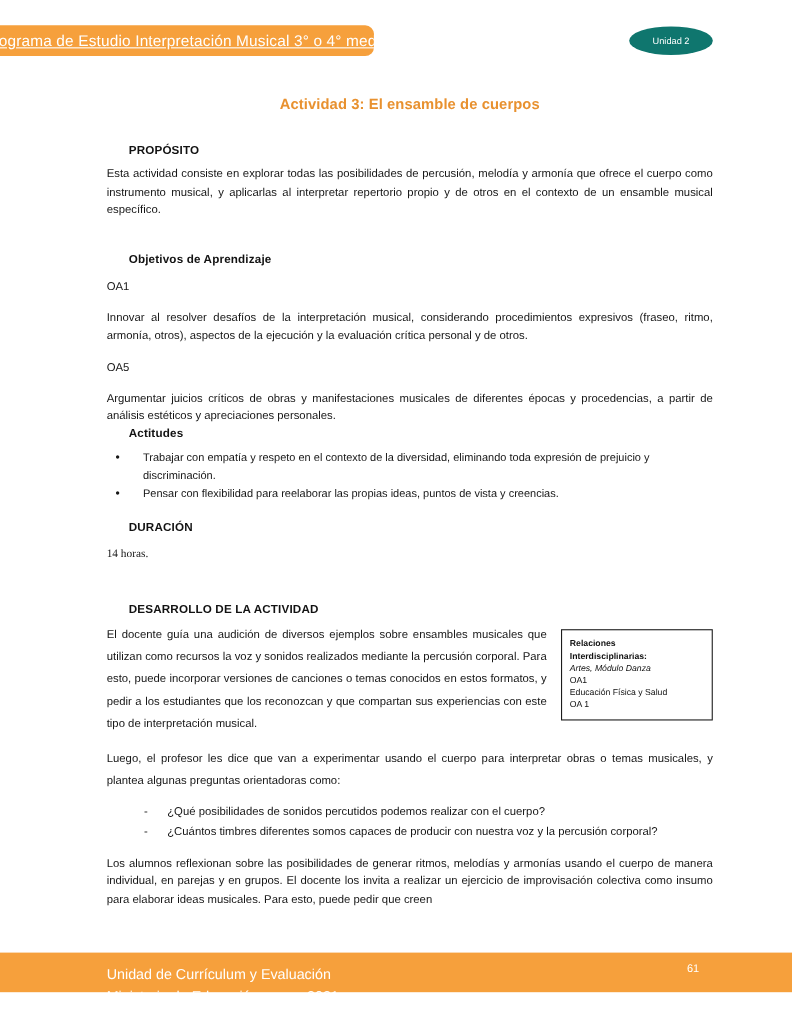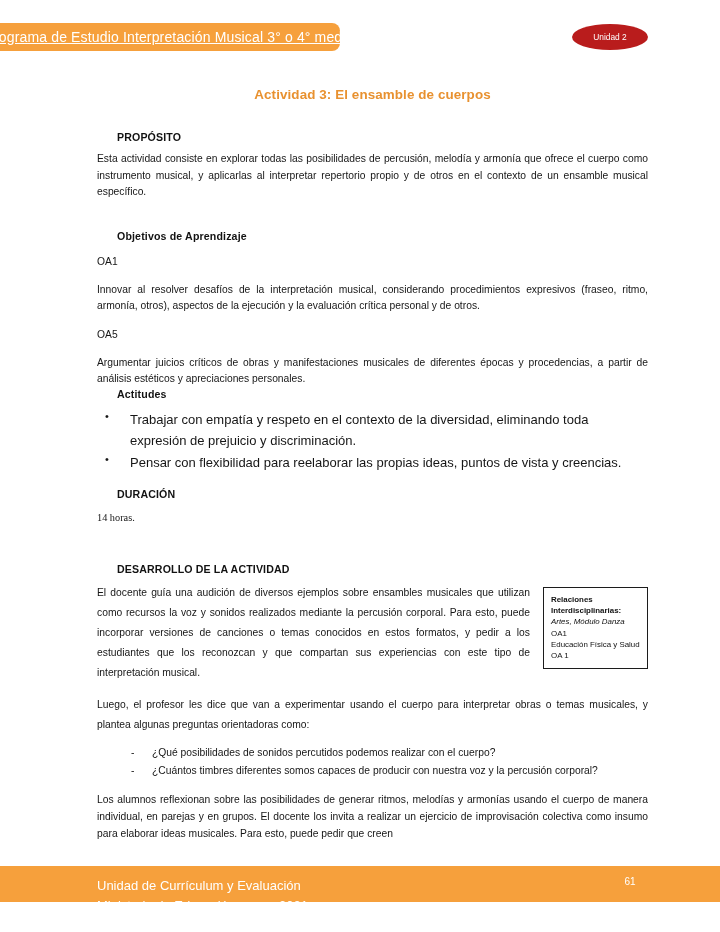--- a/index.html
+++ b/index.html
@@ -46,21 +46,21 @@
     white-space: nowrap;
     text-decoration: underline;
   }
 
   .unit-badge {
     position: absolute;
     top: 24px;
     left: 572px;
     width: 76px;
     height: 26px;
-    background: #b91c1c;
+    background: #0f766e;
     border-radius: 50%;
     display: flex;
     align-items: center;
     justify-content: center;
   }
 
   .unit-badge-text {
     color: #ffffff;
     font-size: 8.4px;
     white-space: nowrap;
@@ -116,21 +116,21 @@
   .mt-14    { margin-top: 10px; font-family: Liberation Serif, serif; }
   .mt-des   { margin-top: 36px; }
 
   ul.bullets {
     margin-top: 9px;
     list-style: none;
   }
   ul.bullets li {
     position: relative;
     padding-left: 33px;
-    font-size: 13px;
+    font-size: 10px;
     line-height: 1.62;
     color: #161616;
     margin-bottom: 1px;
   }
   ul.bullets li::before {
     content: "\2022";
     position: absolute;
     left: 8px;
     top: -1px;
     font-size: 11px;
@@ -154,21 +154,21 @@
     content: "-";
     position: absolute;
     left: 34px;
     top: 0;
     color: #161616;
   }
 
   
   .relations-box {
     float: right;
-    width: 105px;
+    width: 138px;
     margin-left: 13px;
     margin-top: 4px;
     margin-bottom: 3px;
     border: 1px solid #1c1c1c;
     padding: 6px 6px 7px 7px;
     font-size: 7.9px;
     line-height: 1.42;
     color: #111111;
     shape-outside: margin-box;
   }

